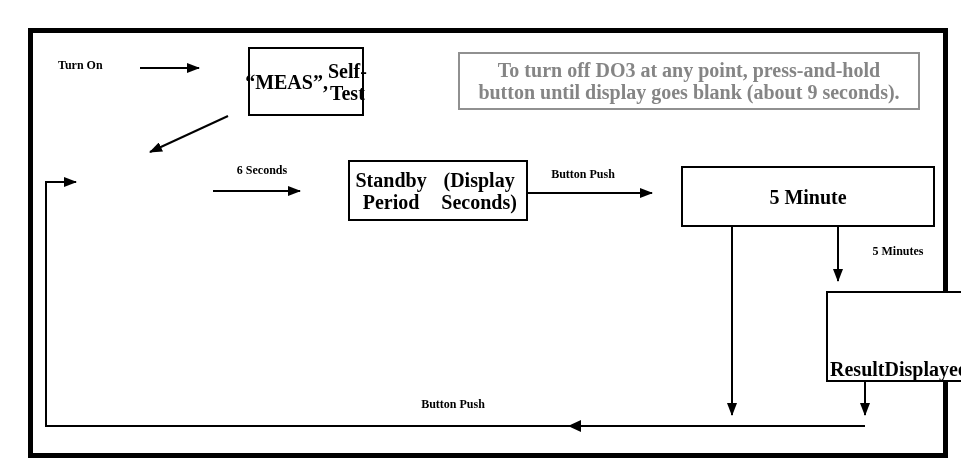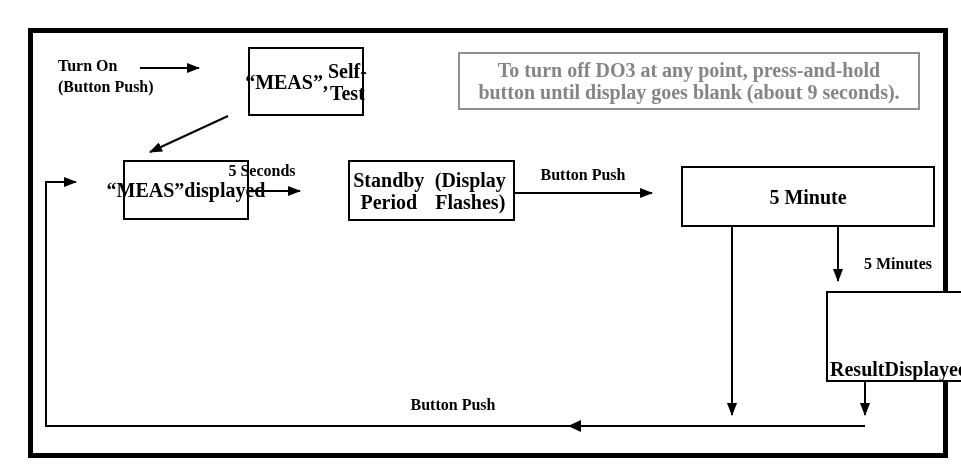--- a/index.html
+++ b/index.html
@@ -26,45 +26,45 @@
     box-sizing:border-box;
     display:flex;flex-direction:row;
     align-items:center;justify-content:center;
     text-align:center;
     font-size:20px;line-height:22px;
     z-index:2;
     margin-left:36px;
   }
   .box-self-test{left:212px;top:47px;width:116px;height:69px;}
   .box-meas-displayed{left:87px;top:160px;width:126px;height:60px;}
-  .box-standby{left:312px;top:160px;width:167px;height:61px;}
+  .box-standby{left:312px;top:160px;width:180px;height:61px;}
   .box-measurement{left:645px;top:166px;width:254px;height:61px;}
   .box-result{left:790px;top:291px;width:147px;height:91px;align-items:flex-end;}
   .notebox{
     position:absolute;
     left:458px;top:52px;width:462px;height:58px;
     border:2px solid #909090;
     box-sizing:border-box;
     display:flex;flex-direction:column;
     align-items:center;justify-content:center;
     text-align:center;
     color:#858585;
     font-size:20px;line-height:22px;
     z-index:2;
   }
   .freelabel{
     position:absolute;
-    font-size:16px;line-height:21px;
+    font-size:12px;line-height:21px;
     white-space:nowrap;
     z-index:2;
   }
   .lbl-turn-on{left:58px;top:55px;text-align:left;}
   .lbl-three-seconds{left:216px;top:160px;width:92px;text-align:center;}
   .lbl-button-push-top{left:527px;top:164px;width:112px;text-align:center;}
-  .lbl-five-minutes{left:851px;top:241px;width:94px;text-align:center;margin-top:12px;}
+  .lbl-five-minutes{left:851px;top:241px;width:94px;text-align:center;}
   .lbl-button-push-bottom{left:398px;top:394px;width:110px;text-align:center;}
   .line-span{display:block;}
 </style>
 </head>
 <body>
 
 <div class="stage">
 
   <div class="frame"></div>
 
@@ -97,45 +97,40 @@
   <div class="notebox">
     <span class="line-span">To turn off DO3 at any point, press-and-hold</span>
     <span class="line-span">button until display goes blank (about 9 seconds).</span>
   </div>
 
   <div class="flowbox box-self-test">
     <span class="line-span">“MEAS”,</span>
     <span class="line-span">Self-Test</span>
   </div>
 
-  <div class="flowbox box-meas-displayed">
-    <span class="line-span">“MEAS”</span>
-    <span class="line-span">displayed</span>
-  </div>
 
   <div class="flowbox box-standby">
     <span class="line-span">Standby Period</span>
-    <span class="line-span">(Display Flashes)</span>
+    <span class="line-span">(Display Seconds)</span>
   </div>
 
   <div class="flowbox box-measurement">
     <span class="line-span">5 Minute</span>
   </div>
 
   <div class="flowbox box-result">
     <span class="line-span">Result</span>
     <span class="line-span">Displayed</span>
   </div>
 
   <div class="freelabel lbl-turn-on">
     <span class="line-span">Turn On</span>
-    <span class="line-span">(Button Push)</span>
   </div>
 
-  <div class="freelabel lbl-three-seconds">5 Seconds</div>
+  <div class="freelabel lbl-three-seconds">6 Seconds</div>
 
   <div class="freelabel lbl-button-push-top">Button Push</div>
 
   <div class="freelabel lbl-five-minutes">5 Minutes</div>
 
   <div class="freelabel lbl-button-push-bottom">Button Push</div>
 
 </div>
 
 </body></html>

